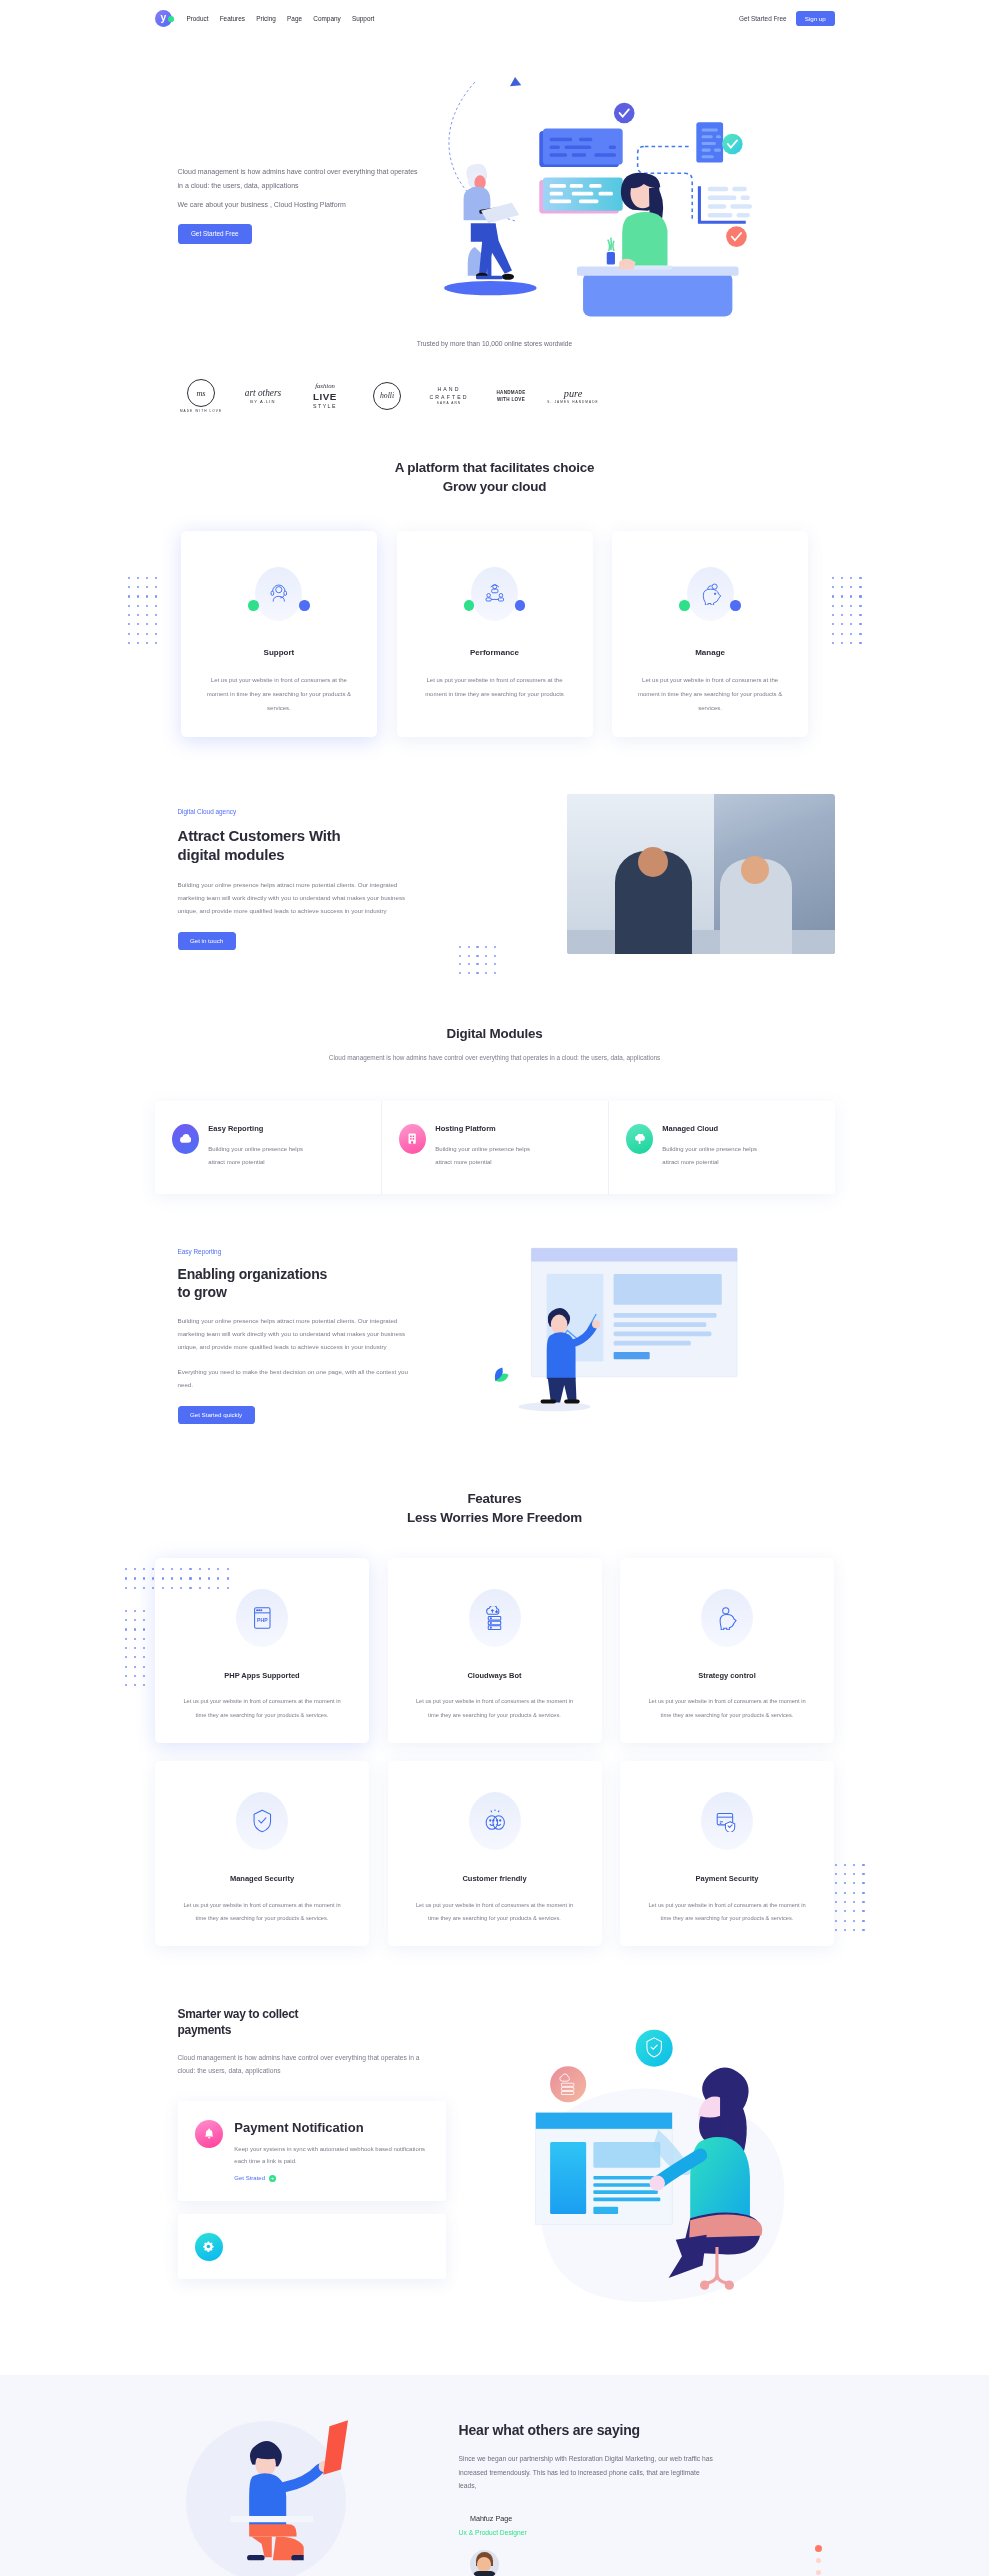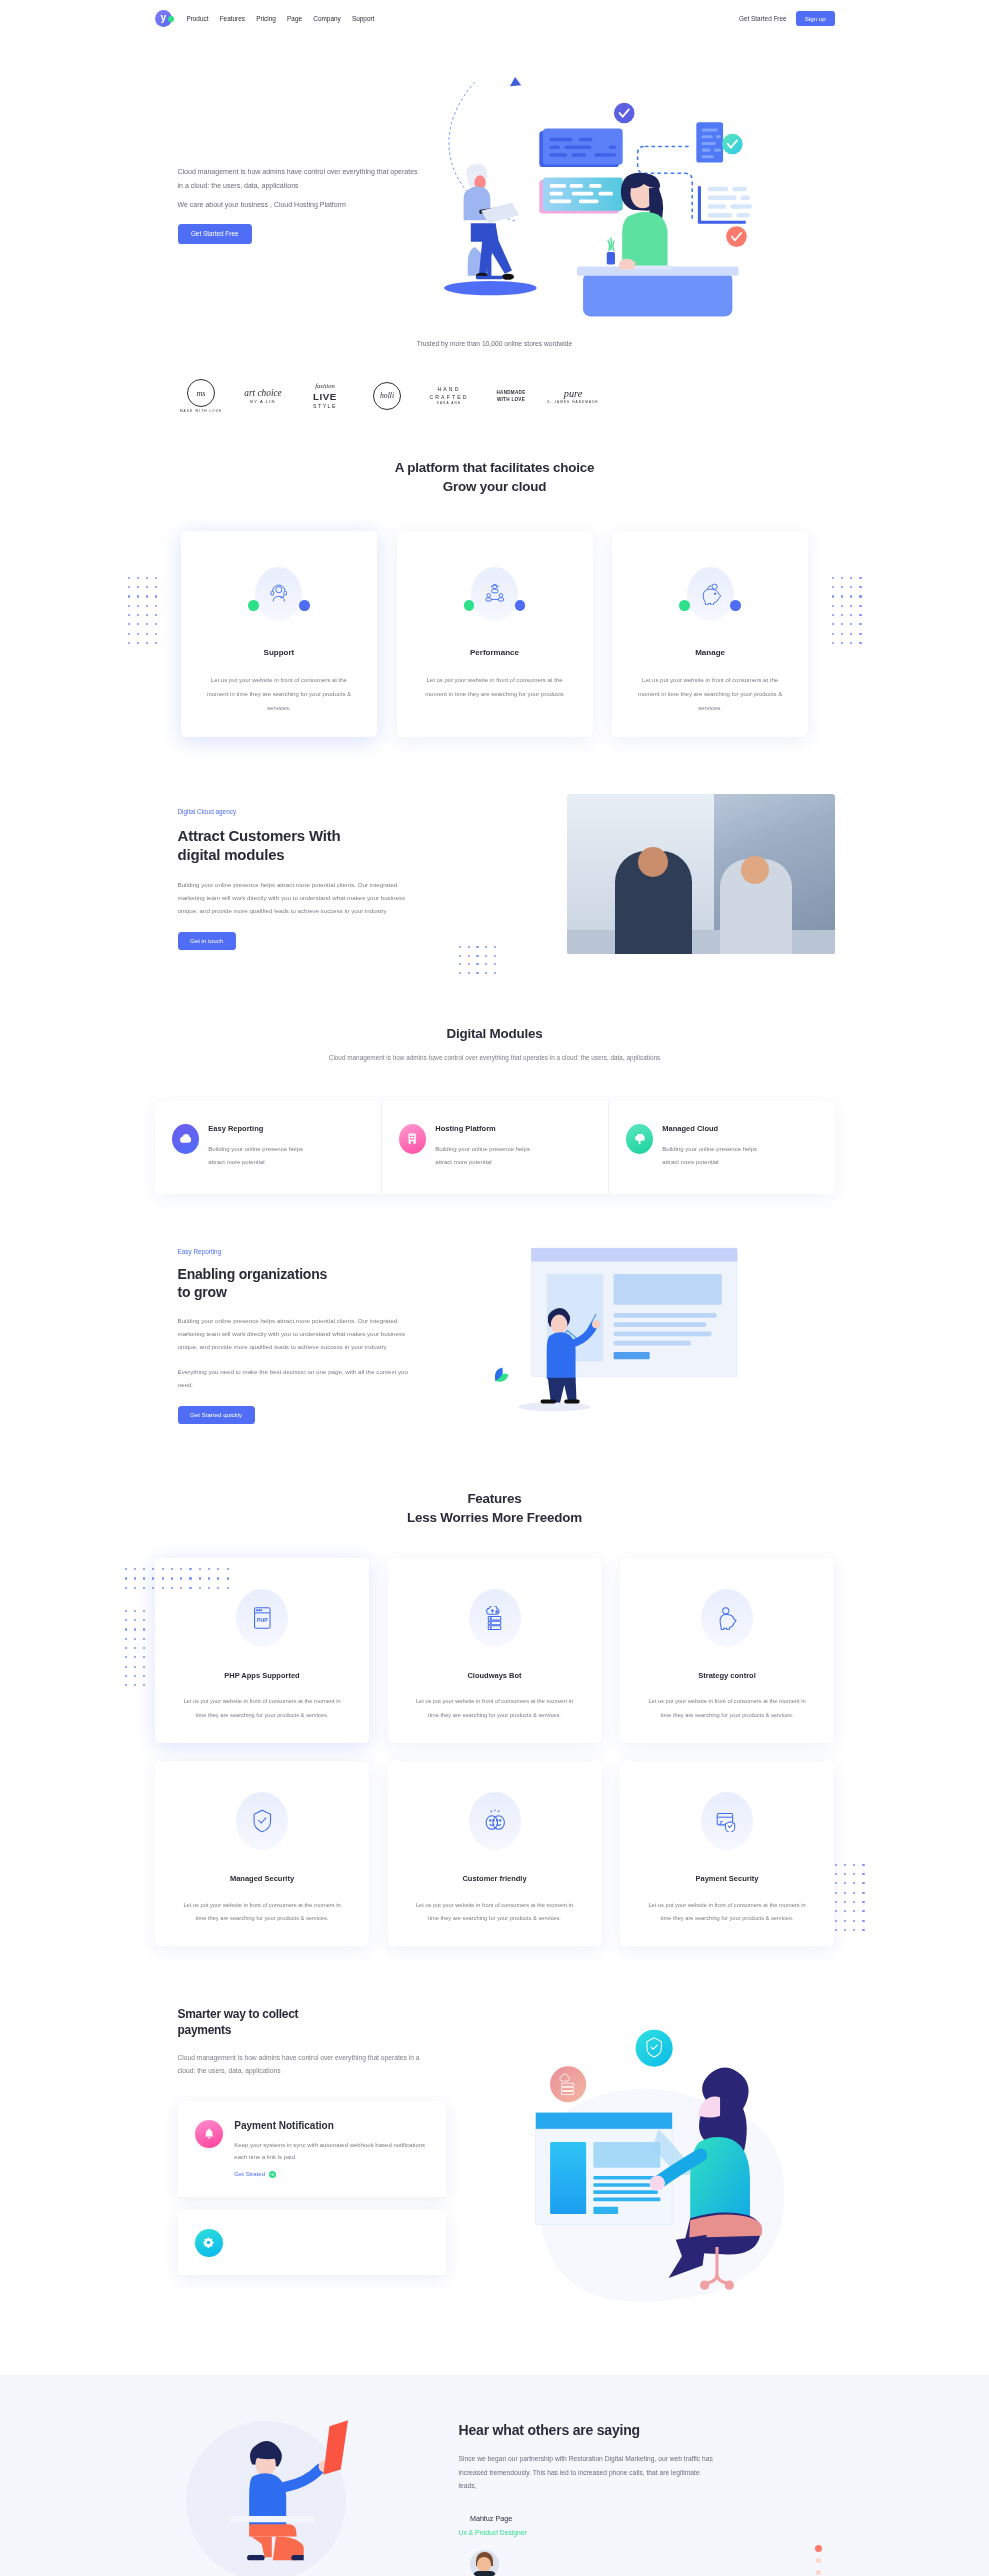--- a/index.html
+++ b/index.html
@@ -121,21 +121,21 @@
   
   .pay{display:flex;padding-top:61px;gap:20.6px;}
   .pay-left{width:309px;padding-left:23px;}
   .pay-left h2{font-size:12px;font-weight:700;line-height:1.27;letter-spacing:-0.3px;}
   .pay-left>p{margin-top:13.4px;font-size:6.7px;line-height:1.95;color:#7c7c8c;max-width:242px;}
   .pbox{margin-top:24px;width:268px;background:#fff;border-radius:3.1px;box-shadow:0 3.1px 15.5px rgba(80,100,190,.10);padding:18.5px 17.5px;display:flex;gap:11.3px;}
   .pbox.second{margin-top:13.4px;}
   .p-ic{width:28px;height:28px;border-radius:50%;flex:0 0 28px;display:flex;align-items:center;justify-content:center;color:#fff;}
   .p-ic.pink{background:linear-gradient(160deg,#ff8fd0,#ff3f9a);}
   .p-ic.cyan{background:linear-gradient(160deg,#2fe0d8,#08b7f0);}
-  .pbox h3{font-size:10px;font-weight:700;}
+  .pbox h3{font-size:13px;font-weight:700;}
   .pbox p{margin-top:8.2px;font-size:6px;line-height:2.05;color:#7c7c8c;}
   .getlink{margin-top:7.2px;display:inline-flex;align-items:center;gap:3.6px;font-size:6px;color:#4f6df5;text-decoration:none;}
   .arrow-g{width:7.2px;height:7.2px;border-radius:50%;background:#2fe08b;display:inline-flex;align-items:center;justify-content:center;color:#fff;font-size:4.6px;}
   .pay-right{flex:1;position:relative;height:319px;}
 
   
   .testi{background:#f6f7fc;margin-top:49px;padding:40px 0 49px;}
   .testi-inner{width:680px;margin:0 auto;display:flex;align-items:center;gap:20.6px;position:relative;}
   .testi-left{width:268px;position:relative;height:170px;}
   .testi-circle{position:absolute;left:31px;top:5.2px;width:160px;height:160px;border-radius:50%;background:#eceffa;}
@@ -286,21 +286,21 @@
 <section class="wrap trusted">
   <h4>Trusted by more than 10,000 online stores wordwide</h4>
   <div class="logos">
     <div class="logo-item">
       <div class="lg-ring">
           <span class="lg-script" style="font-size:8.2px">ms</span>
         </div>
       <span class="lg-caps" style="font-size:3.1px">MADE WITH LOVE</span>
     </div>
     <div class="logo-item">
-      <span class="lg-script">art choice</span>
+      <span class="lg-script">art others</span>
         <span class="lg-caps">BY A.LIN</span>
     </div>
     <div class="logo-item">
       <span class="lg-script" style="font-size:6.7px">fashion</span>
       <span class="lg-big">LIVE</span>
         <span class="lg-caps" style="font-size:5.2px;letter-spacing:1.5px">STYLE</span>
     </div>
     <div class="logo-item">
       <div class="lg-ring">
           <span class="lg-script" style="font-size:7.7px">holli</span>

